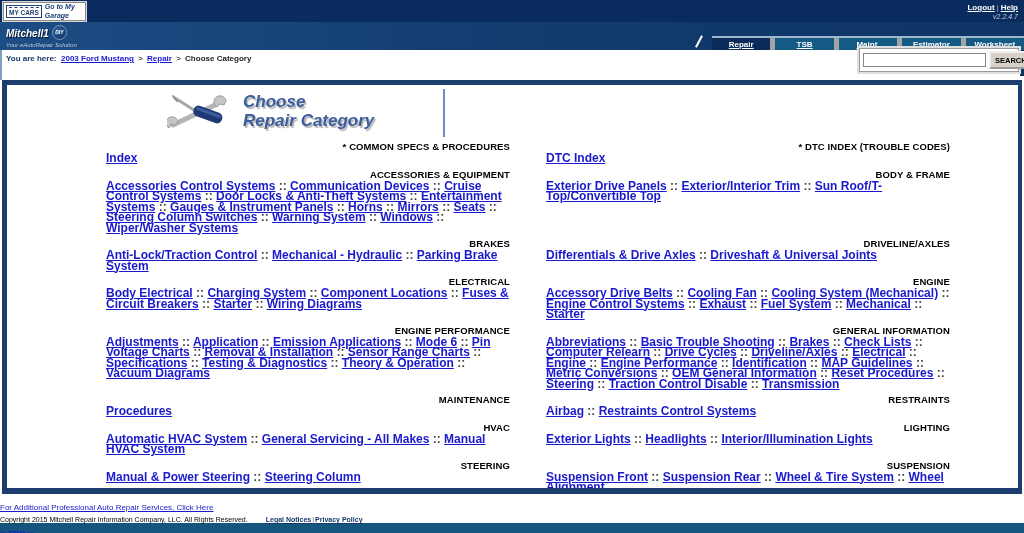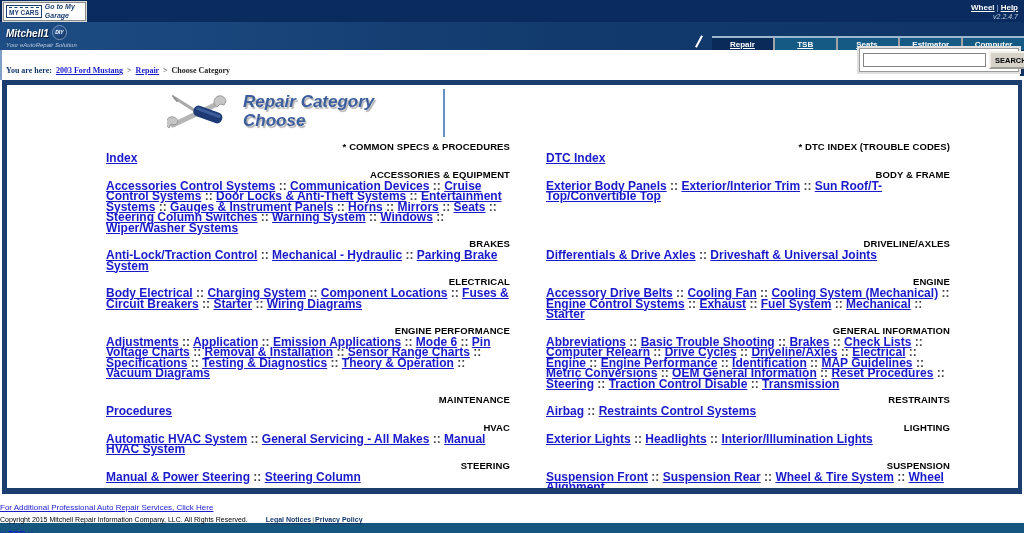--- a/index.html
+++ b/index.html
@@ -30,29 +30,29 @@
   .logo-wrap{position:absolute;left:6px;top:2px;line-height:1;}
   .brand{color:#fff;font-weight:bold;font-style:italic;font-size:10px;text-shadow:1px 1px 1px #04122b;}
   .badge{display:inline-flex;width:15px;height:15px;border-radius:50%;margin-left:3px;vertical-align:middle;
          background:radial-gradient(circle at 35% 35%,#2f62a0,#0c2e5a);border:1px solid #7e97ba;
          color:#fff;font-size:5px;font-weight:bold;font-style:italic;align-items:center;justify-content:center;}
   .tagline{font-size:6px;color:#b9c7dd;font-style:italic;margin-top:2px;}
   .slash{position:absolute;right:324px;bottom:2px;width:2px;height:13px;background:#fff;transform:rotate(28deg);}
   .tabstrip{position:absolute;right:0;bottom:0;width:312px;height:14px;display:flex;
             background:var(--teal-tab);border-top:2px solid #9db7cf;}
   .tab{flex:1;display:flex;align-items:center;justify-content:center;color:#fff;font-size:8px;font-weight:bold;
-       text-decoration:underline;border-left:2px solid #a3a3a3;cursor:pointer;}
+       text-decoration:underline;border-left:5px solid #a3a3a3;cursor:pointer;}
   .tab:first-child{border-left:none;}
   .tab.active{background:var(--tab-active);}
   .tab-understrip{position:absolute;right:0;bottom:-3px;width:312px;height:3px;background:#0d3160;}
 
   
   .subbar{height:30px;position:relative;background:#fff;border-left:2px solid #7fa0c6;}
   .right-edge{position:absolute;right:0;top:0;width:4px;height:26px;background:#0d3160;}
-  .breadcrumb{position:absolute;left:4px;top:16px;font-size:8px;font-weight:bold;color:#13386b;white-space:nowrap;font-family:Liberation Serif, serif;}
+  .breadcrumb{position:absolute;left:4px;top:4px;font-size:8px;font-weight:bold;color:#13386b;white-space:nowrap;}
   .breadcrumb a{color:var(--link);text-decoration:underline;}
   .breadcrumb .crumb-sep{color:#555;padding:0 2px;}
   .breadcrumb .crumb-current{color:#222;}
   .search-panel{position:absolute;right:5px;top:-2px;width:160px;height:24px;background:#fff;
                 border:1px solid #9a9a9a;box-shadow:0 0 0 2px #e0e0e0;display:flex;align-items:center;
                 padding:0 3px;gap:3px;z-index:5;}
   .search-panel input{flex:1;height:14px;border:1px solid #858585;font-size:9px;padding:1px 2px;
                       font-family:"Liberation Sans",sans-serif;}
   .search-panel button{height:18px;background:#d6d2ca;border:2px outset #f2efe8;font-size:7.5px;font-weight:bold;
                        color:#000;padding:0 4px;font-family:"Liberation Sans",sans-serif;cursor:pointer;}
@@ -89,38 +89,38 @@
 <div class="topbar">
   <div class="mycars">
     <span class="plate">
       <span class="dashes"></span>
       <span class="plate-txt">MY CARS</span>
     </span>
     <span class="garage">Go to My Garage</span>
   </div>
   <div class="top-right">
     <span>
-      <a>Wheel</a><span class="pipe">|</span><a>Help</a>
+      <a>Logout</a><span class="pipe">|</span><a>Help</a>
     </span>
     <div class="version">v2.2.4.7</div>
   </div>
 </div>
 
 <div class="logobar">
   <div class="logo-wrap">
     <span class="brand">Mitchell1</span><span class="badge">DIY</span>
     <div class="tagline">Your eAutoRepair Solution</div>
   </div>
   <div class="slash"></div>
   <div class="tabstrip">
       <div class="tab active">Repair</div>
       <div class="tab">TSB</div>
-      <div class="tab">Seats.</div>
+      <div class="tab">Maint.</div>
       <div class="tab">Estimator</div>
-      <div class="tab">Computer</div>
+      <div class="tab">Worksheet</div>
     </div>
   <div class="tab-understrip"></div>
 </div>
 
 <div class="subbar">
   <div class="right-edge"></div>
   <div class="breadcrumb">
     <span>You are here:</span>&nbsp;
     <a>2003 Ford Mustang</a>
     <span class="crumb-sep">&gt;</span>
@@ -145,22 +145,22 @@
       </g>
 
       <g>
         <path d="M8 6 L30 20" stroke="#a8a8a8" stroke-width="3" stroke-linecap="round"></path>
         <path d="M6 4 L10 9" stroke="#8f8f8f" stroke-width="2" stroke-linecap="round"></path>
         <rect x="26" y="17" width="30" height="11" rx="5" fill="#1d3a74" transform="rotate(20 41 22)"></rect>
         <rect x="28" y="19" width="26" height="3" rx="1.5" fill="#3c5c9a" transform="rotate(20 41 22)"></rect>
       </g>
     </svg>
     <div class="title-text">
+      <div>Choose</div>
       <div>Repair Category</div>
-      <div>Choose</div>
     </div>
   </div>
   <div class="title-divider"></div>
 
   <table class="cats">
     <tbody>
         <tr>
           <td>
             <div class="cat-head">* COMMON SPECS &amp; PROCEDURES</div>
             <div class="cat-links"><a>Index</a></div>
@@ -170,21 +170,21 @@
             <div class="cat-links"><a>DTC Index</a></div>
           </td>
         </tr>
         <tr>
           <td>
             <div class="cat-head">ACCESSORIES &amp; EQUIPMENT</div>
             <div class="cat-links"><a>Accessories Control Systems</a><span class="sep"> :: </span><a>Communication Devices</a><span class="sep"> :: </span><a>Cruise Control Systems</a><span class="sep"> :: </span><a>Door Locks &amp; Anti-Theft Systems</a><span class="sep"> :: </span><a>Entertainment Systems</a><span class="sep"> :: </span><a>Gauges &amp; Instrument Panels</a><span class="sep"> :: </span><a>Horns</a><span class="sep"> :: </span><a>Mirrors</a><span class="sep"> :: </span><a>Seats</a><span class="sep"> :: </span><a>Steering Column Switches</a><span class="sep"> :: </span><a>Warning System</a><span class="sep"> :: </span><a>Windows</a><span class="sep"> :: </span><a>Wiper/Washer Systems</a></div>
           </td>
           <td>
             <div class="cat-head">BODY &amp; FRAME</div>
-            <div class="cat-links"><a>Exterior Body Panels</a><span class="sep"> :: </span><a>Exterior/Interior Trim</a><span class="sep"> :: </span><a>Sun Roof/T-Top/Convertible Top</a></div>
+            <div class="cat-links"><a>Exterior Drive Panels</a><span class="sep"> :: </span><a>Exterior/Interior Trim</a><span class="sep"> :: </span><a>Sun Roof/T-Top/Convertible Top</a></div>
           </td>
         </tr>
         <tr>
           <td>
             <div class="cat-head">BRAKES</div>
             <div class="cat-links"><a>Anti-Lock/Traction Control</a><span class="sep"> :: </span><a>Mechanical - Hydraulic</a><span class="sep"> :: </span><a>Parking Brake System</a></div>
           </td>
           <td>
             <div class="cat-head">DRIVELINE/AXLES</div>
             <div class="cat-links"><a>Differentials &amp; Drive Axles</a><span class="sep"> :: </span><a>Driveshaft &amp; Universal Joints</a></div>

